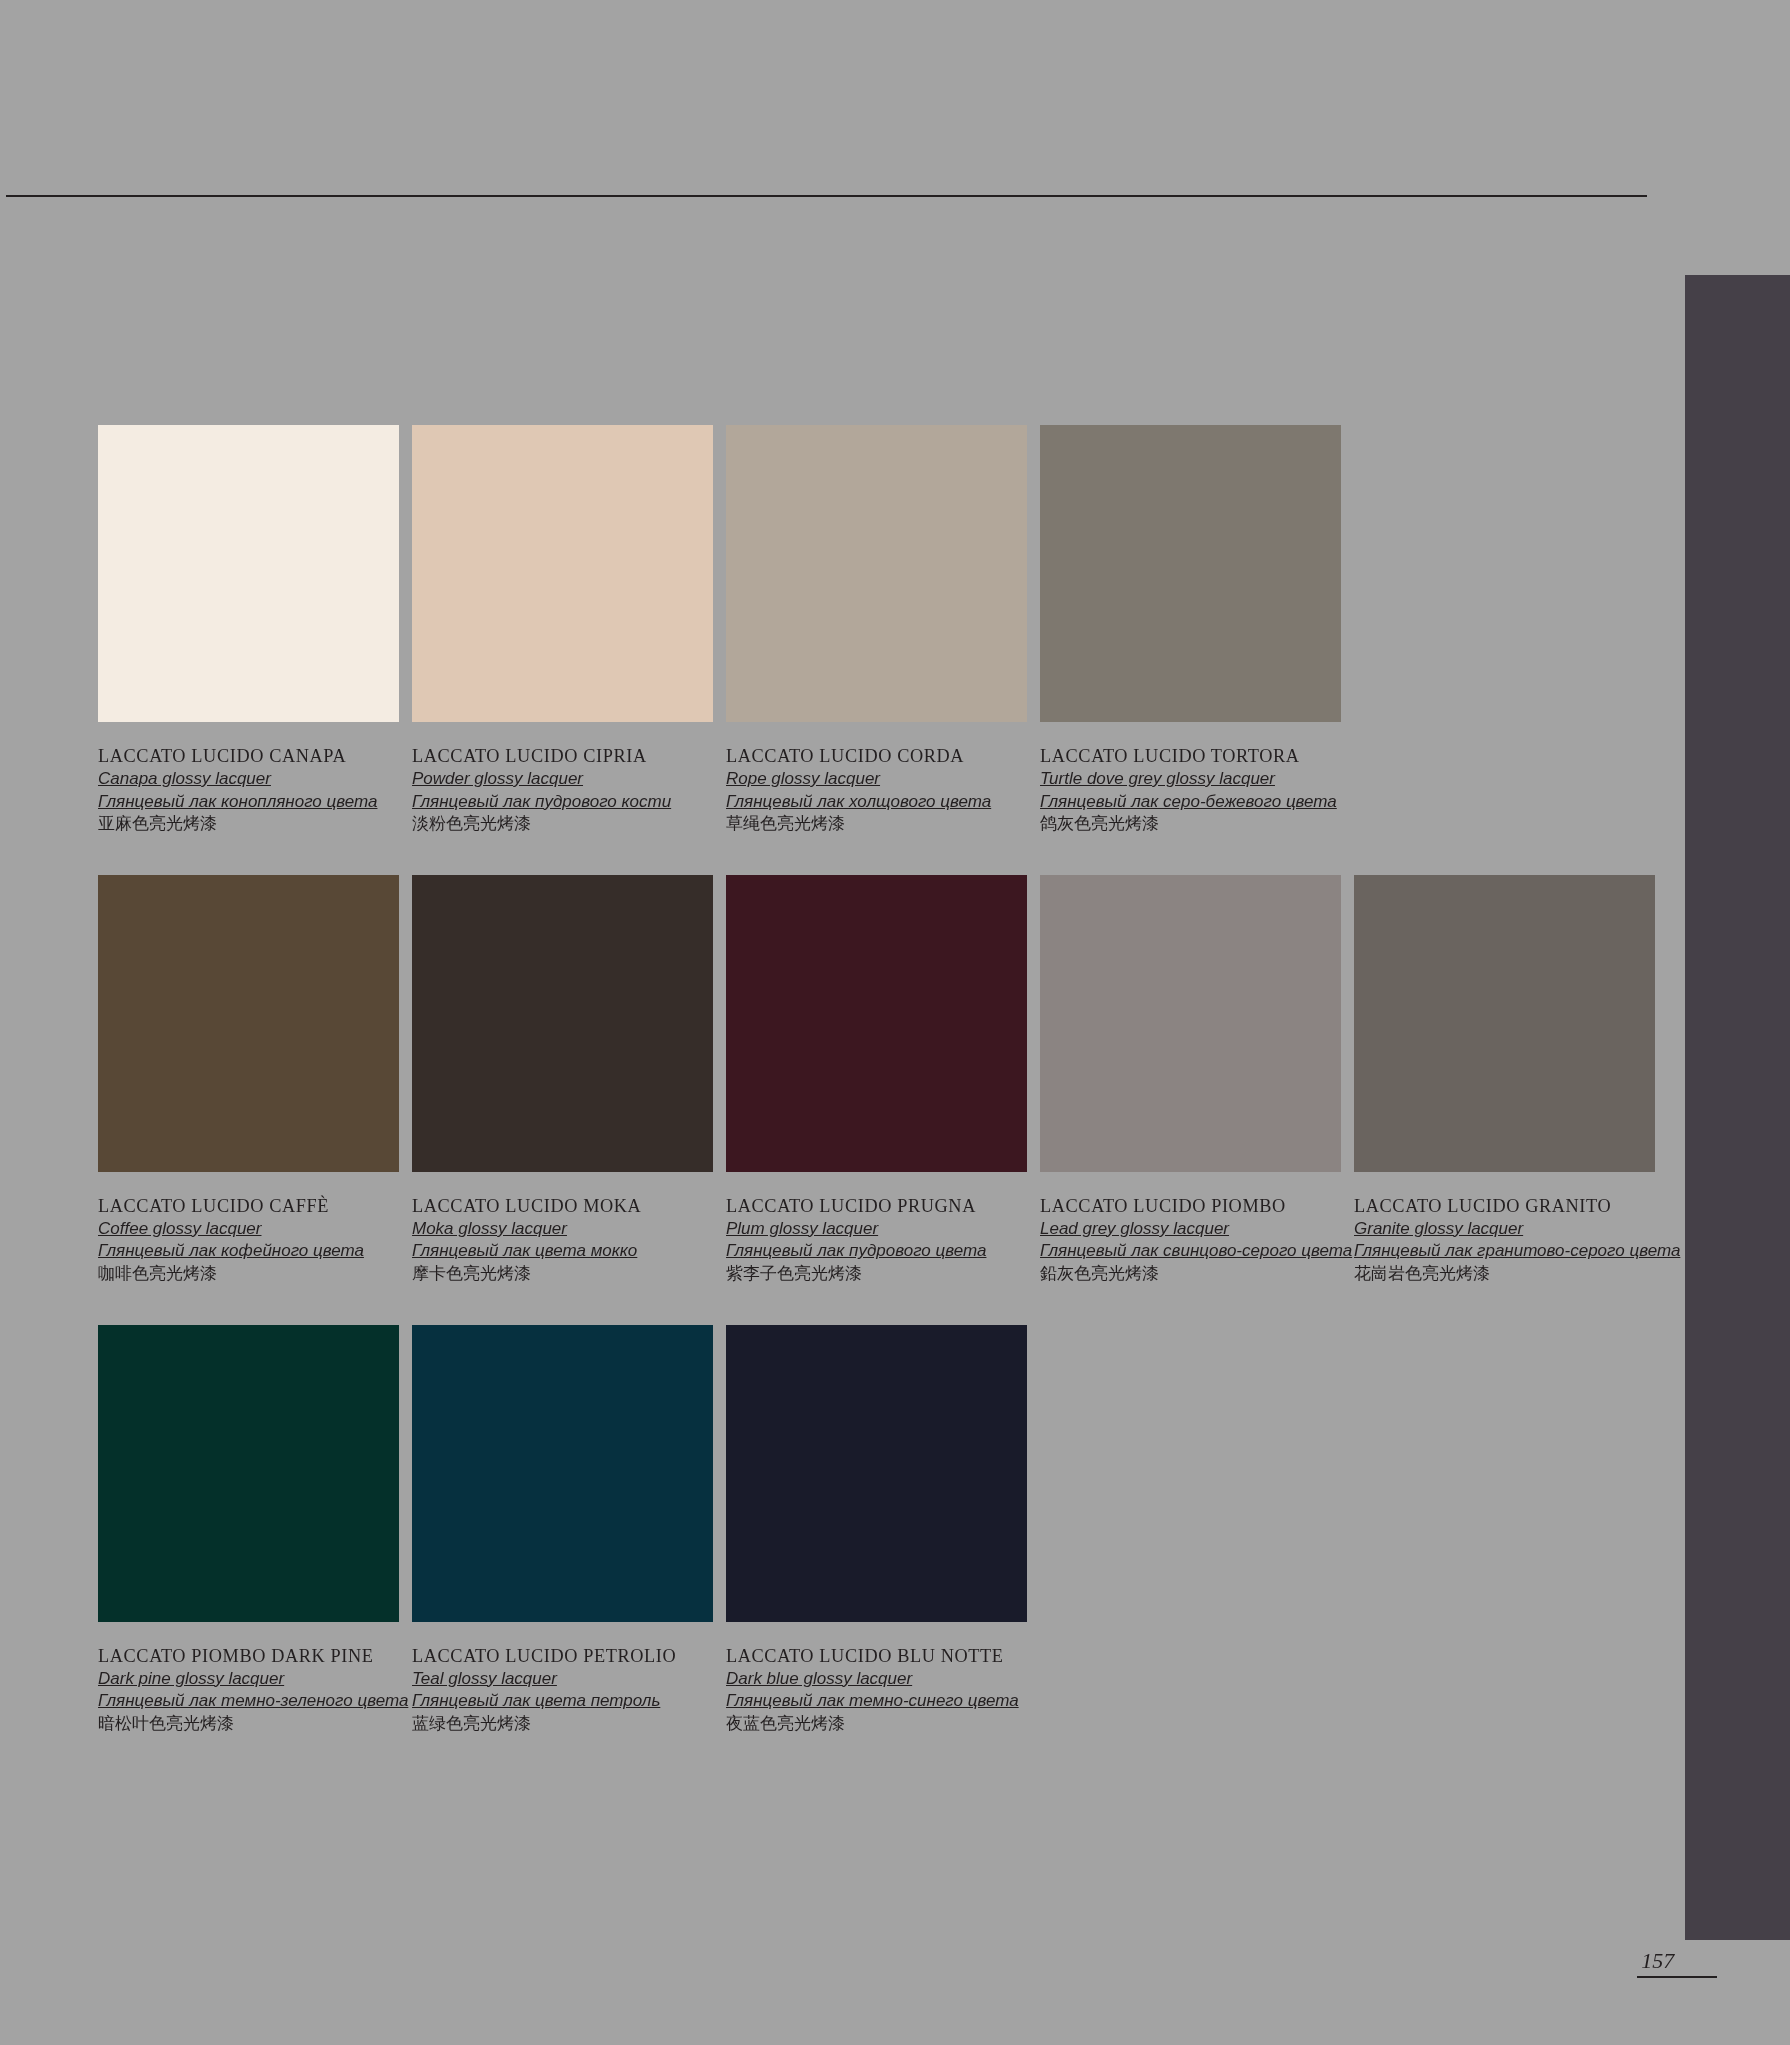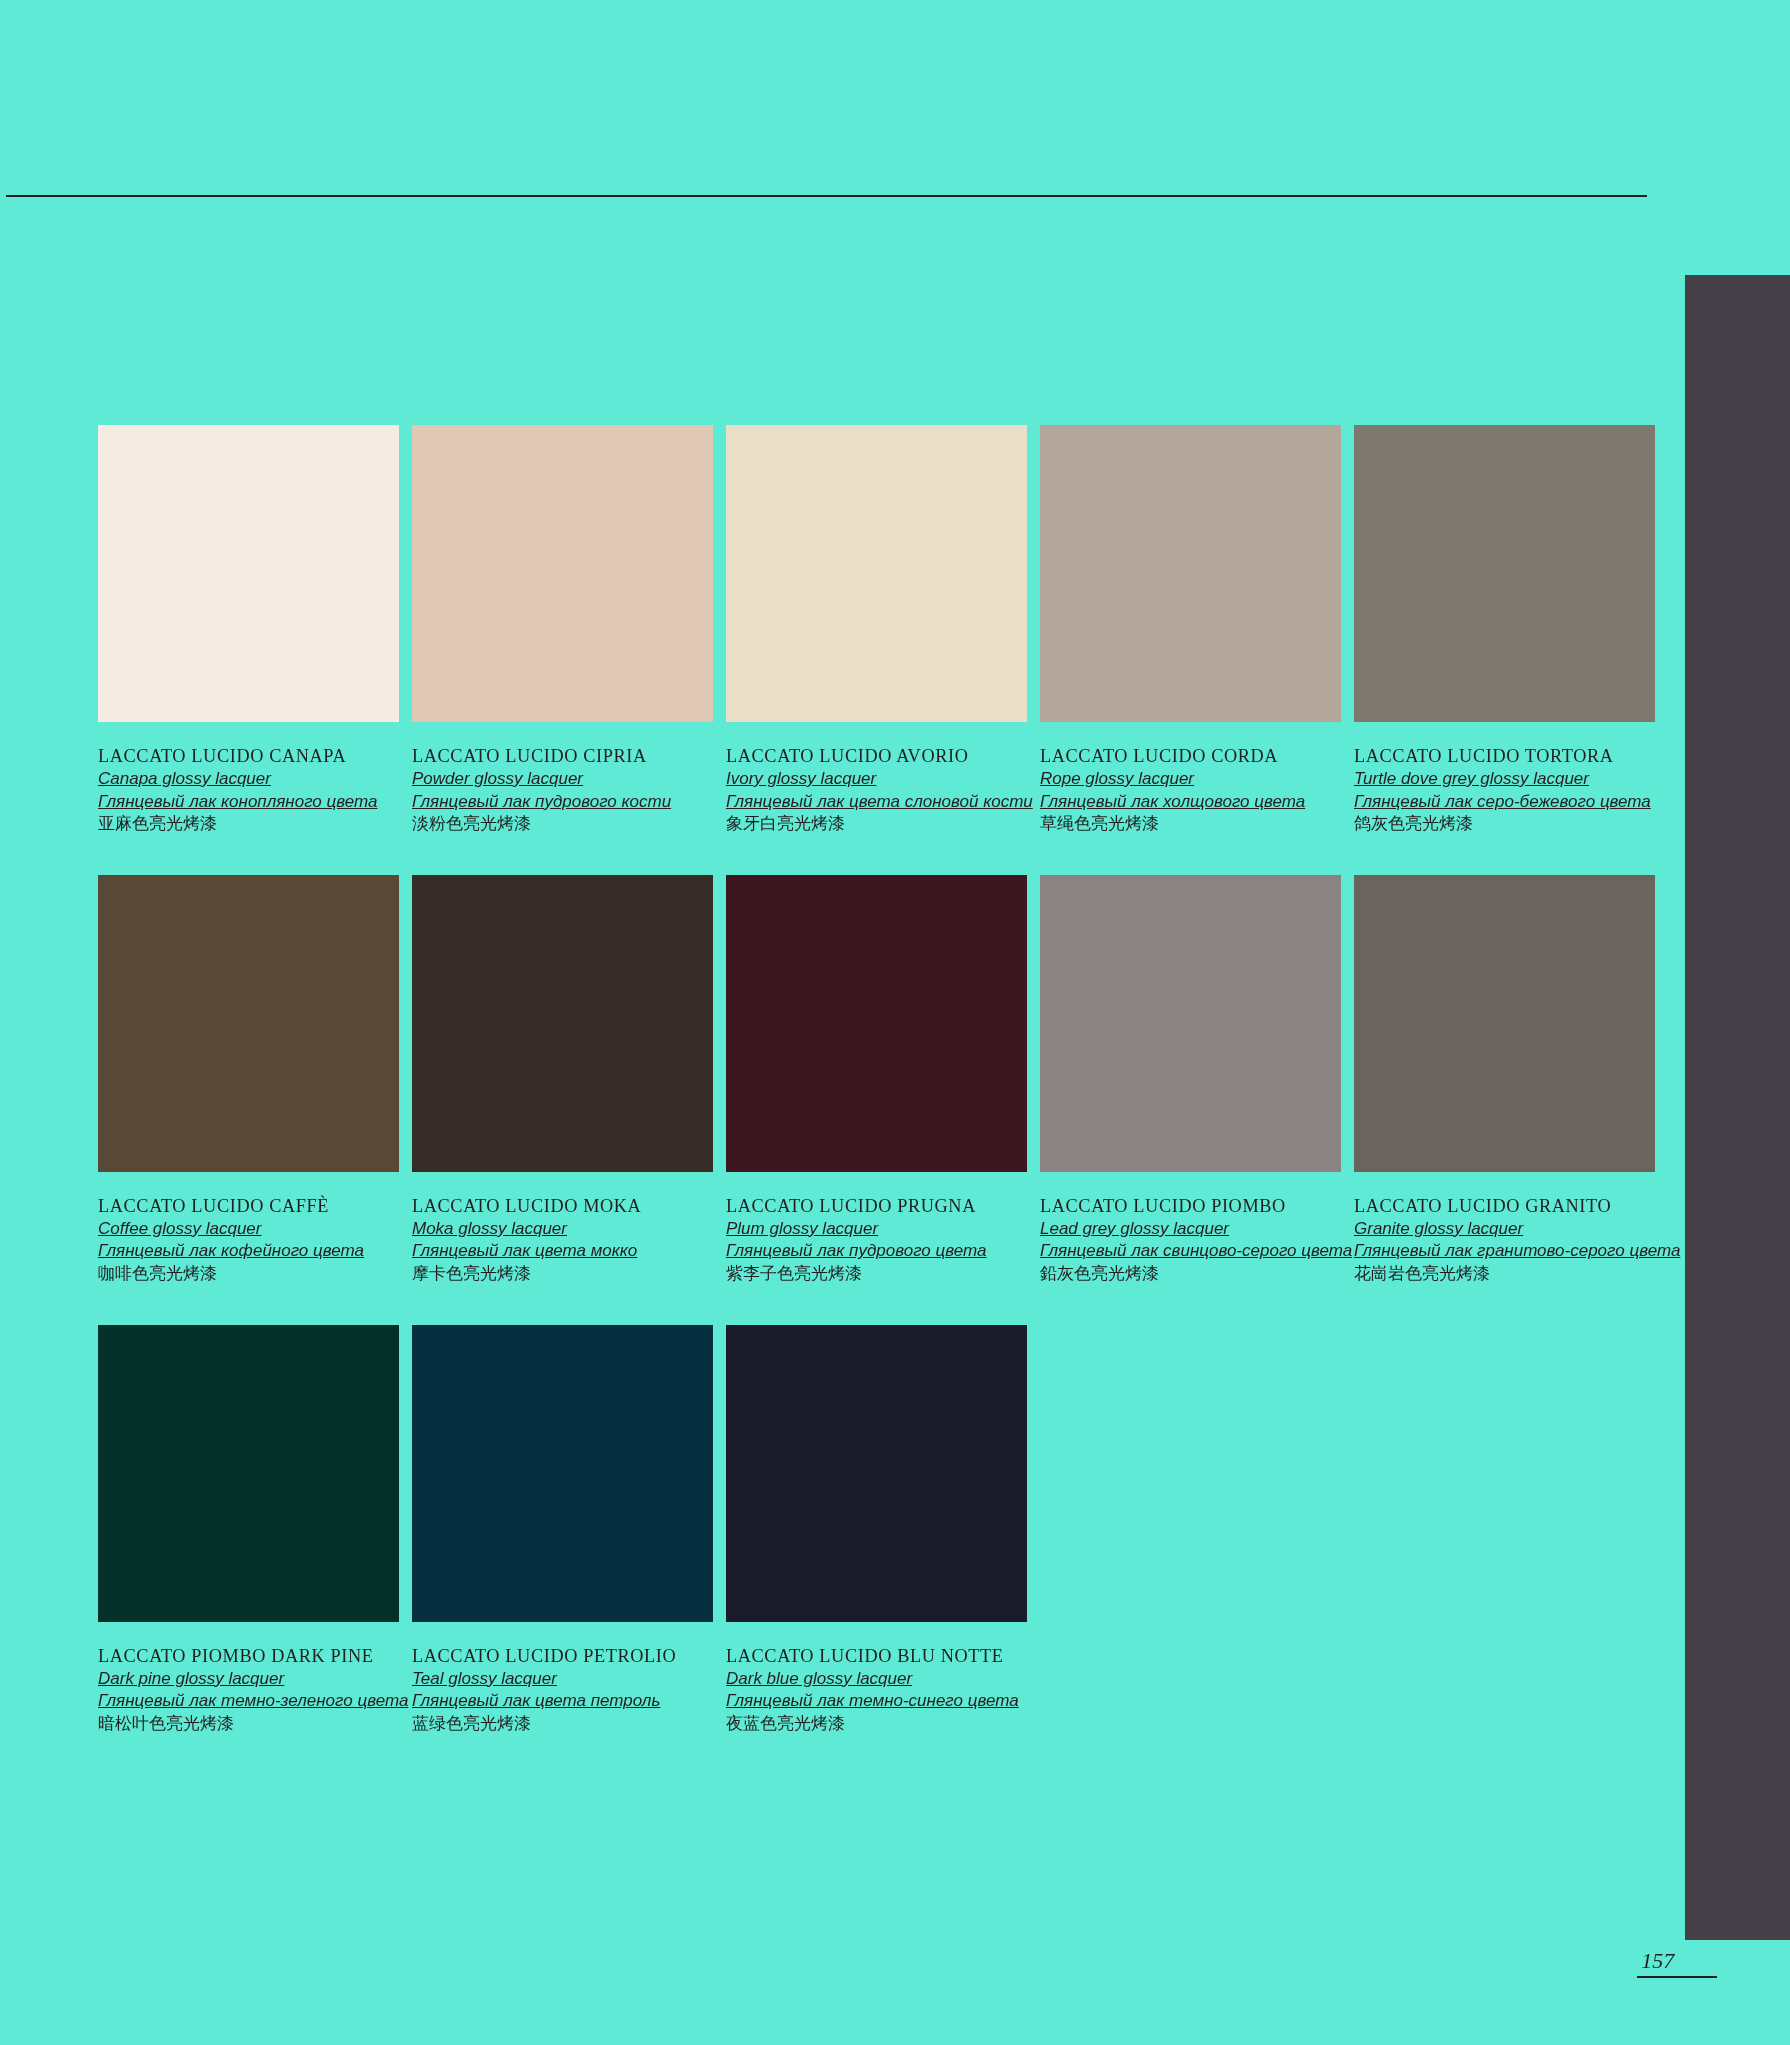--- a/index.html
+++ b/index.html
@@ -12,21 +12,21 @@
     height: 2046px;
     position: relative;
     font-family: "Liberation Sans", sans-serif;
     overflow: hidden;
   }
 
   
   .page {
     position: absolute;
     inset: 0;
-    background: #5eead4;
+    background: #a3a3a3;
   }
 
   .header-rule {
     position: absolute;
     left: 5.7px;
     top: 195px;
     width: 1641px;
     height: 2.2px;
     background: #231f20;
   }
@@ -146,29 +146,20 @@
       <div class="cell">
         <div class="swatch" style="background:#DFC8B4;"></div>
         <div class="caption">
           <div class="name">LACCATO LUCIDO CIPRIA</div>
           <div class="desc">Powder glossy lacquer</div>
           <div class="desc">Глянцевый лак пудрового кости</div>
           <div class="desc-cn">淡粉色亮光烤漆</div>
         </div>
       </div>
       <div class="cell">
-        <div class="swatch" style="background:#E9DEC8;"></div>
-        <div class="caption">
-          <div class="name">LACCATO LUCIDO AVORIO</div>
-          <div class="desc">Ivory glossy lacquer</div>
-          <div class="desc">Глянцевый лак цвета слоновой кости</div>
-          <div class="desc-cn">象牙白亮光烤漆</div>
-        </div>
-      </div>
-      <div class="cell">
         <div class="swatch" style="background:#B2A79A;"></div>
         <div class="caption">
           <div class="name">LACCATO LUCIDO CORDA</div>
           <div class="desc">Rope glossy lacquer</div>
           <div class="desc">Глянцевый лак холщового цвета</div>
           <div class="desc-cn">草绳色亮光烤漆</div>
         </div>
       </div>
       <div class="cell">
         <div class="swatch" style="background:#7E786F;"></div>

